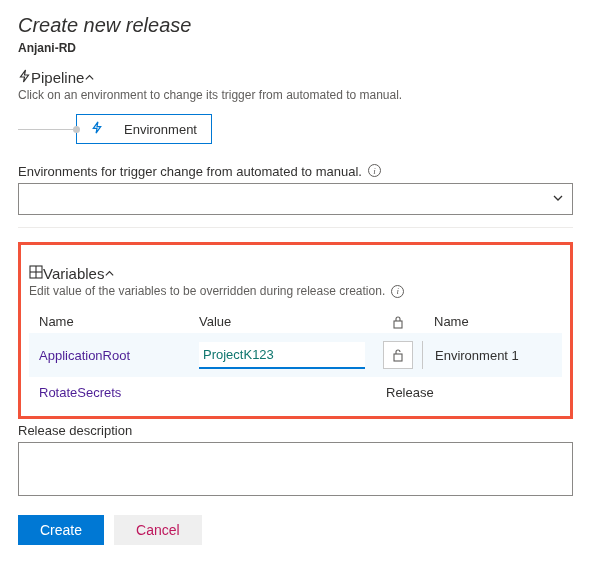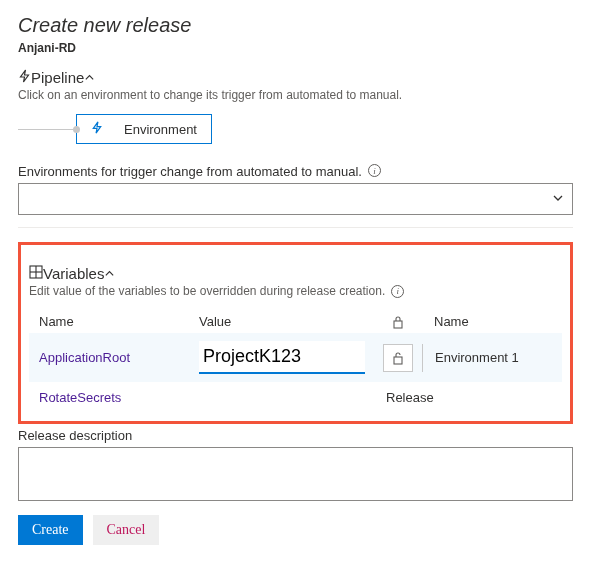--- a/index.html
+++ b/index.html
@@ -53,35 +53,35 @@
     }
     .vars-header { color: #323130; padding: 4px 10px; }
     .vars-row { padding: 8px 10px; }
     .vars-row.active { background: #f3f9fd; }
     .vars-row .name { color: #4c1d95; }
     .value-input {
       border: none;
       border-bottom: 2px solid #0078d4;
       background: #fff;
       padding: 5px 4px;
-      font-size: 18px;
-      color: #000000;
+      font-size: 13px;
+      color: #0f766e;
       font-family: inherit;
       width: 95%;
       outline: none;
     }
     .value-static { color: #323130; padding-left: 4px; }
     .lock-cell { display: flex; justify-content: center; }
     .lock-btn { border: 1px solid #c8c8c8; background: #fff; width: 30px; height: 28px; display: flex; align-items: center; justify-content: center; }
     .scope { color: #323130; padding-left: 12px; text-align: center; }
     .vars-row.active .scope { border-left: 1px solid #c8c8c8; height: 28px; display: flex; align-items: center; }
     .desc-label { font-size: 13px; margin-bottom: 4px; }
     .desc-area { width: 100%; height: 54px; border: 1px solid #8a8886; resize: none; font-family: inherit; font-size: 13px; padding: 4px; }
     .footer { display: flex; gap: 10px; position: absolute; bottom: 18px; left: 18px; }
-    .btn { border: none; padding: 7px 14px; font-size: 14px; font-family: Liberation Serif, serif; cursor: pointer; }
+    .btn { border: none; padding: 7px 22px; font-size: 14px; font-family: Liberation Sans, sans-serif; cursor: pointer; }
     .btn-primary { background: #0078d4; color: #fff; }
     .btn-secondary { background: #efefef; color: #be185d; }
     .chev-up { display: inline-block; }
     .info-icon { width: 13px; height: 13px; border: 1px solid #605e5c; border-radius: 50%; display: inline-flex; align-items: center; justify-content: center; font-size: 9px; color: #605e5c; font-style: italic; font-family: Georgia, serif; }
   </style>
 </head>
 <body>
 
 
 

